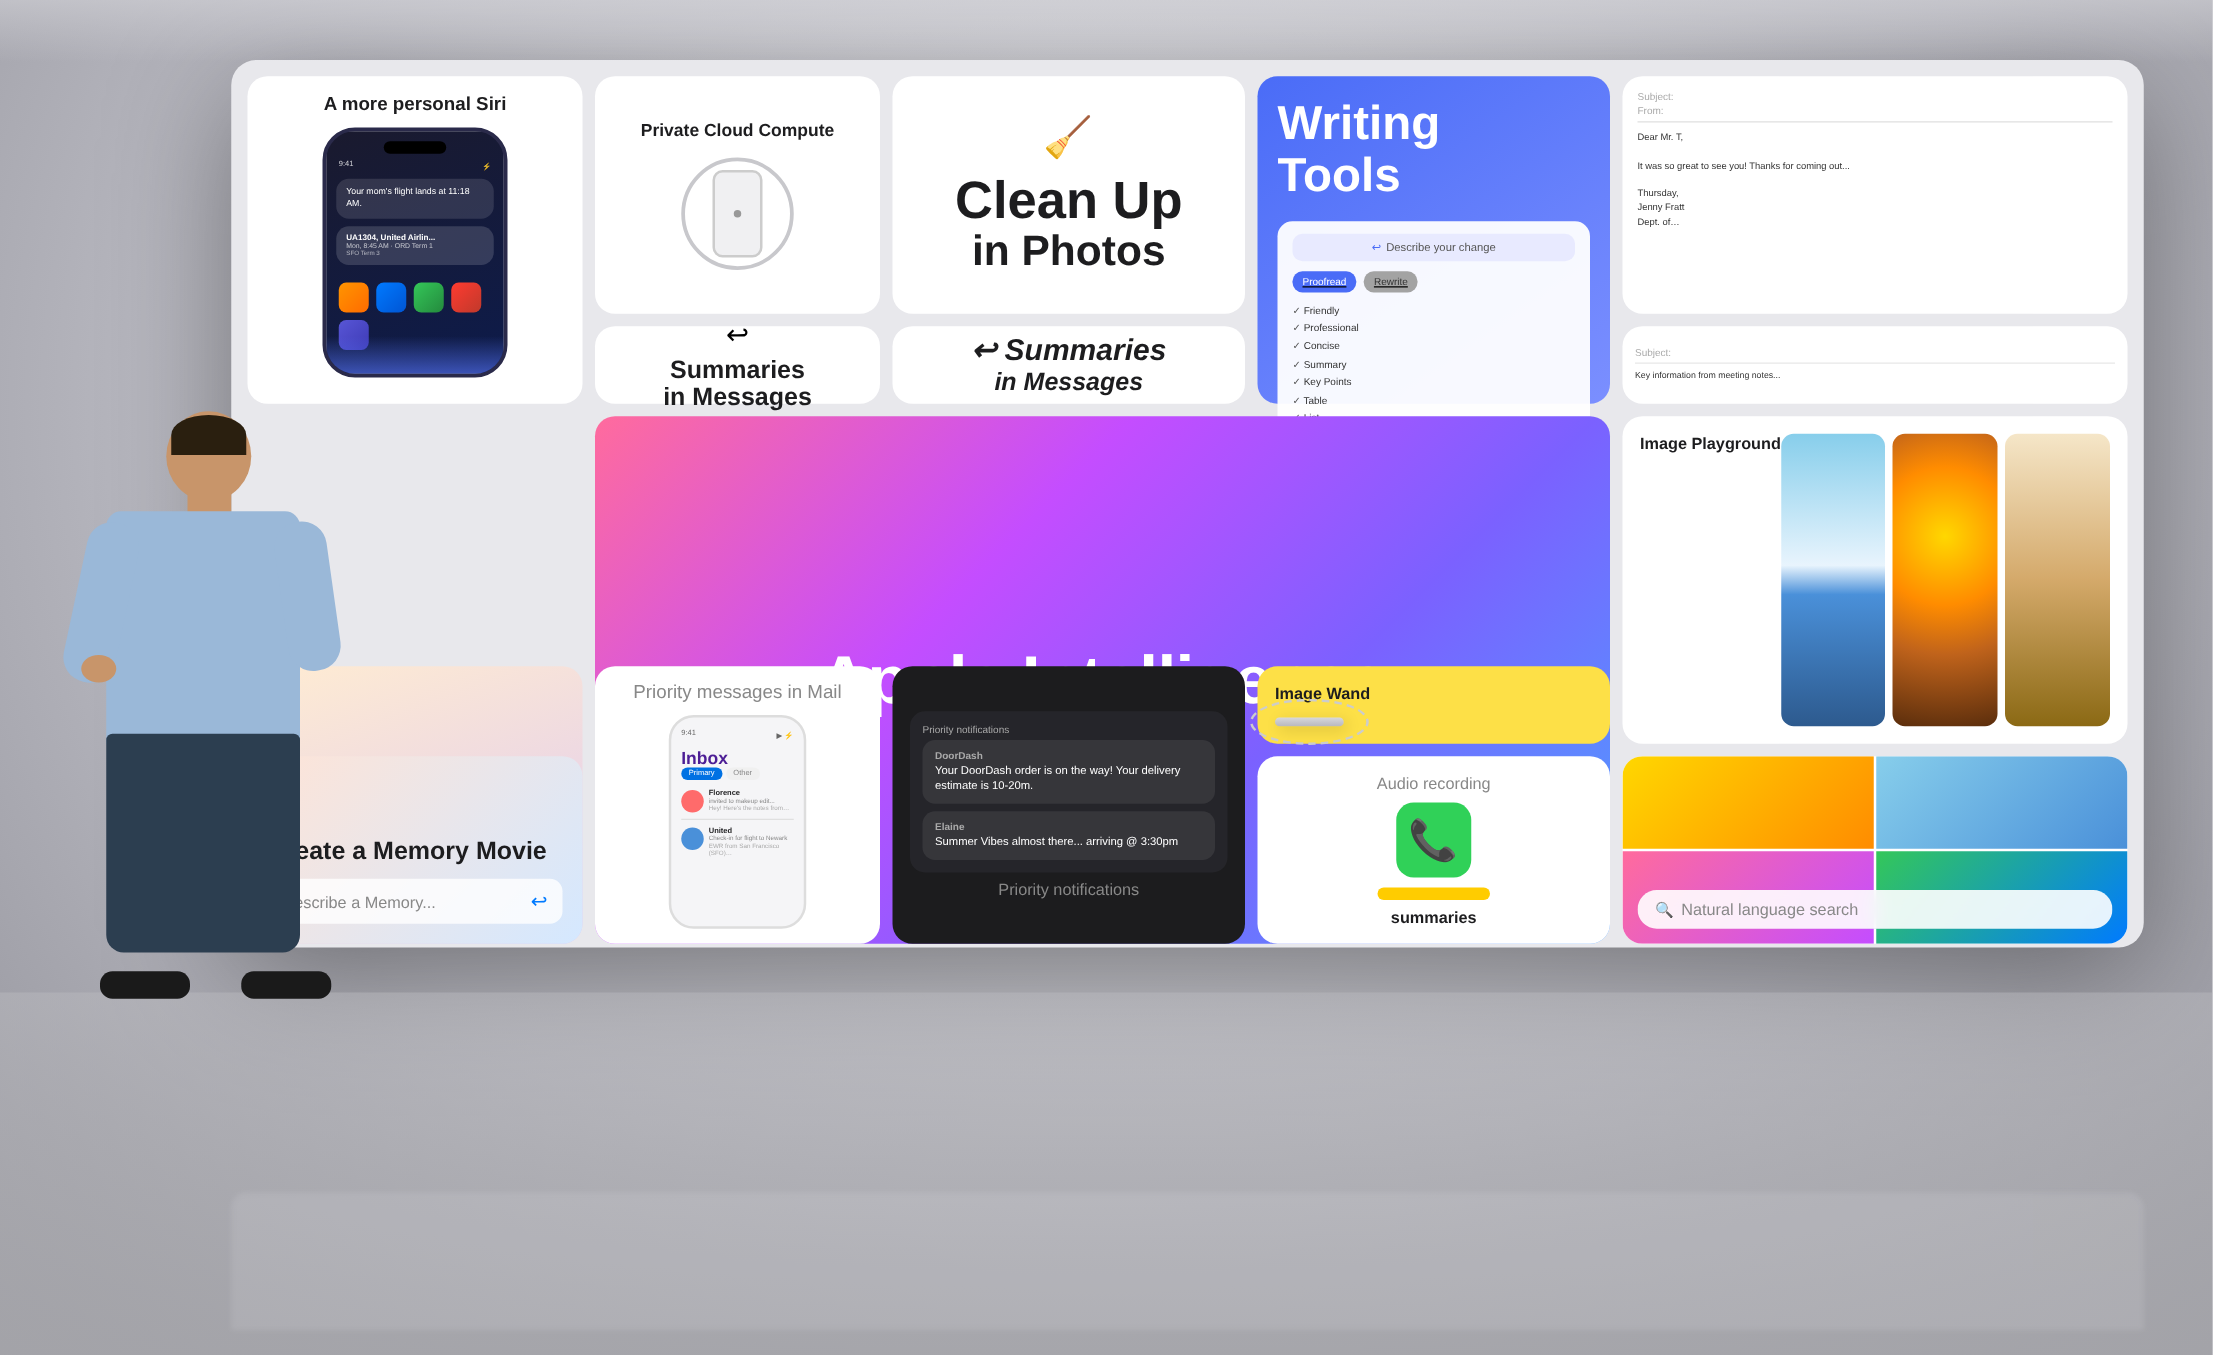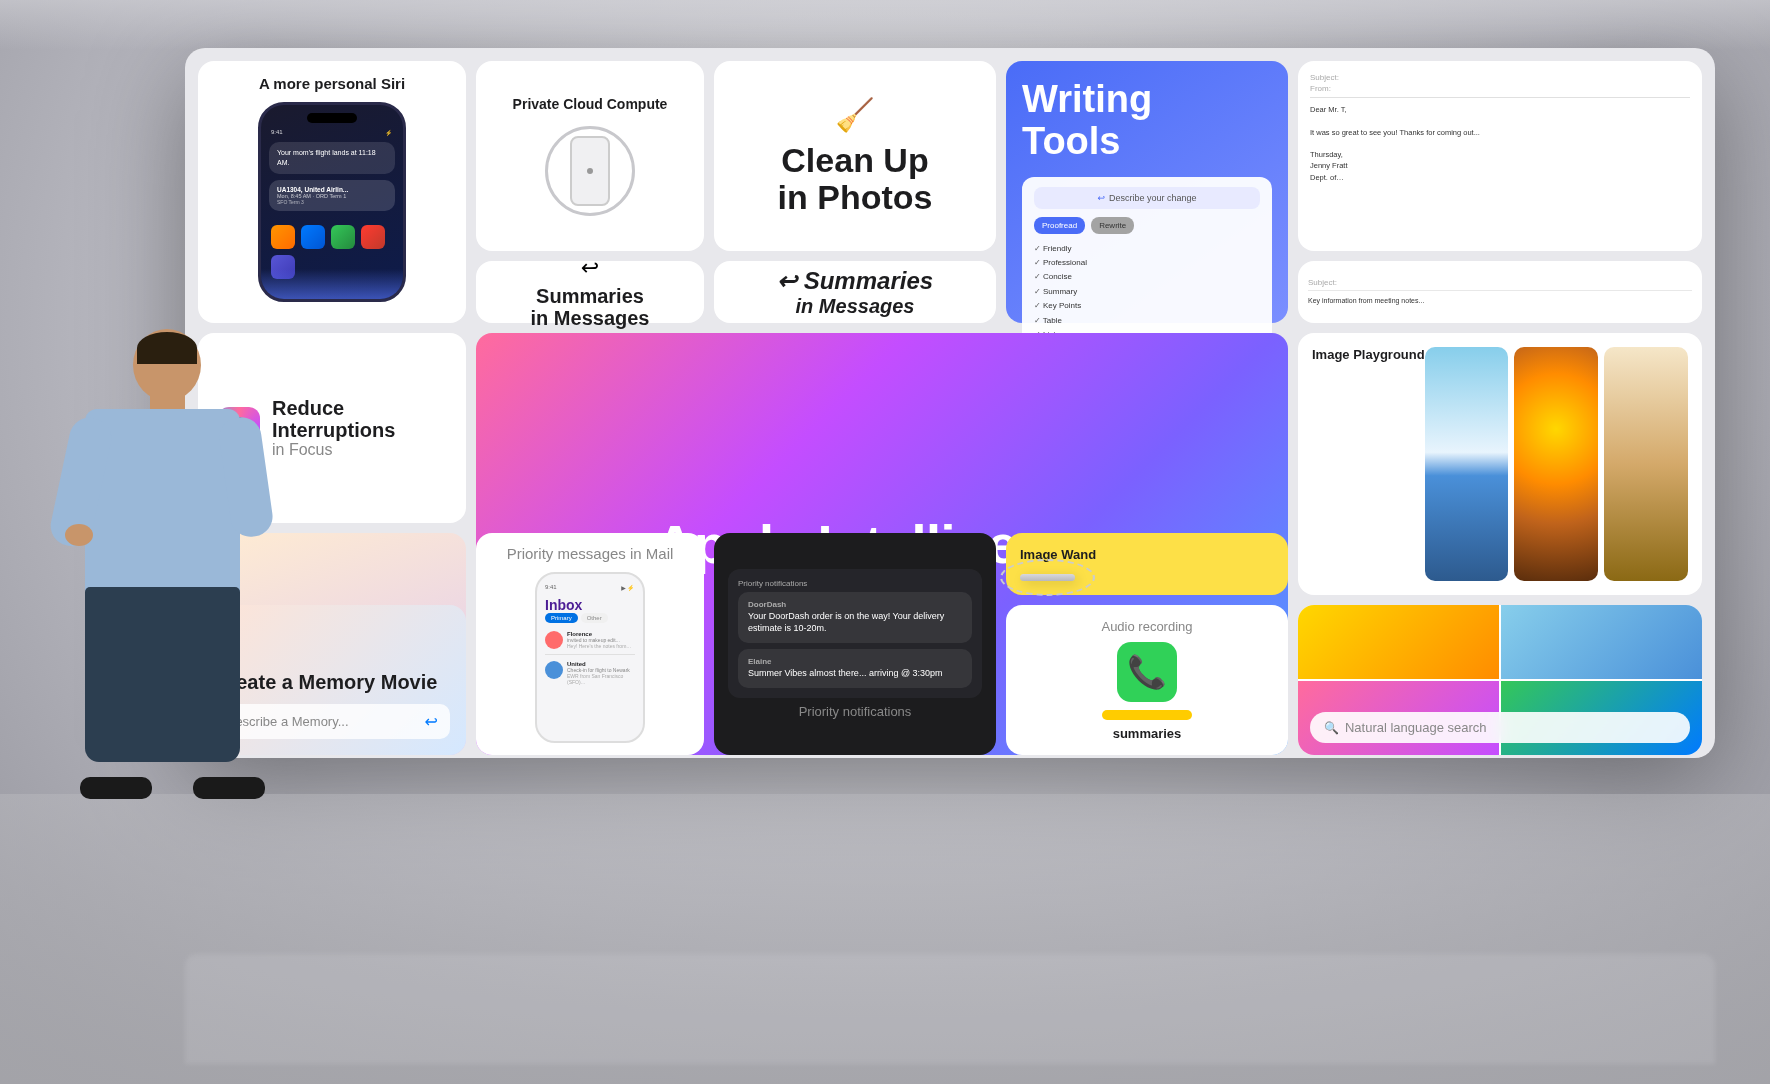--- a/index.html
+++ b/index.html
@@ -148,21 +148,21 @@
   </div>
 
   <div style="
     grid-column: 3; grid-row: 1;
     background: #fff; border-radius: 16px;
     display: flex; flex-direction: column; align-items: center; justify-content: center;
     padding: 16px;
   ">
     <div style="font-size: 32px; margin-bottom: 8px;">🧹</div>
     <div style="
-      font-size: 34px; font-weight: 800; color: #1d1d1f; line-height: 1.1;
+      font-size: 42px; font-weight: 800; color: #1d1d1f; line-height: 1.1;
     ">Clean Up</div>
     <div style="
       font-size: 34px; font-weight: 800; color: #1d1d1f; line-height: 1.1;
     ">in Photos</div>
   </div>
 
   <div style="
     grid-column: 4; grid-row: 1/3;
     background: linear-gradient(145deg, #4a6cf7 0%, #7b8fff 100%);
     border-radius: 16px;
@@ -178,21 +178,21 @@
       flex: 1;
     ">
       <div style="
         background: #e8eaff; border-radius: 8px; padding: 6px 8px; margin-bottom: 8px;
         font-size: 9px; color: #555; text-align: center;
         display: flex; align-items: center; gap: 4px; justify-content: center;
       ">
         <span style="color: #4a6cf7;">↩</span>
         <span>Describe your change</span>
       </div>
-      <div style="display: flex; gap: 6px; margin-bottom: 8px;">
+      <div style="display: flex; gap: 6px; margin-bottom: 8px; text-decoration: underline;">
         <div style="background: #4a6cf7; border-radius: 8px; padding: 4px 8px; font-size: 8px; color: #fff;">Proofread</div>
         <div style="background: #a3a3a3; border-radius: 8px; padding: 4px 8px; font-size: 8px; color: #333;">Rewrite</div>
       </div>
       <div style="font-size: 8px; color: #555; line-height: 1.8;">
         <div>✓ <span style="color:#333;">Friendly</span></div>
         <div>✓ <span style="color:#333;">Professional</span></div>
         <div>✓ <span style="color:#333;">Concise</span></div>
         <div>✓ <span style="color:#333;">Summary</span></div>
         <div>✓ <span style="color:#333;">Key Points</span></div>
         <div>✓ <span style="color:#333;">Table</span></div>
@@ -247,51 +247,20 @@
     grid-column: 5; grid-row: 2;
     background: #fff; border-radius: 16px;
     padding: 10px;
     display: flex; flex-direction: column; justify-content: center;
   ">
     <div style="font-size: 8px; color: #aaa; margin-bottom: 3px;">Subject:</div>
     <div style="height: 1px; background: #e8e8e8; margin-bottom: 5px;"></div>
     <div style="font-size: 7px; color: #333; line-height: 1.4;">Key information from meeting notes...</div>
   </div>
 
-  <div style="
-    grid-column: 1; grid-row: 3;
-    background: #fff; border-radius: 16px;
-    display: flex; flex-direction: row; align-items: center;
-    padding: 18px 20px; gap: 12px;
-  ">
-
-    <div style="
-      width: 42px; height: 42px; border-radius: 11px;
-      background: conic-gradient(#ff6b9d, #c44dff, #7b61ff, #4d9fff, #ff6b9d);
-      display: flex; align-items: center; justify-content: center;
-      flex-shrink: 0;
-      position: relative; overflow: hidden;
-    ">
-      <div style="
-        width: 38px; height: 38px; border-radius: 9px;
-        background: conic-gradient(#ff6b9d, #c44dff, #7b61ff, #4d9fff, #ff6b9d);
-        display: flex; align-items: center; justify-content: center;
-      ">
-        <span style="font-size: 20px;">🔵</span>
-      </div>
-    </div>
-    <div>
-      <div style="
-        font-size: 20px; font-weight: 800; color: #1d1d1f; line-height: 1.1;
-      ">Reduce Interruptions</div>
-      <div style="
-        font-size: 16px; color: #888;
-      ">in Focus</div>
-    </div>
-  </div>
 
   <div style="
     grid-column: 2/5; grid-row: 3/6;
     background: linear-gradient(135deg, #ff6b9d 0%, #c44dff 35%, #7b61ff 65%, #4d9fff 100%);
     border-radius: 16px;
     display: flex; align-items: center; justify-content: center;
   ">
     <div style="
       font-size: 54px; font-weight: 700; color: #fff; text-align: center; letter-spacing: -0.5px;
     ">Apple Intelligence</div>

